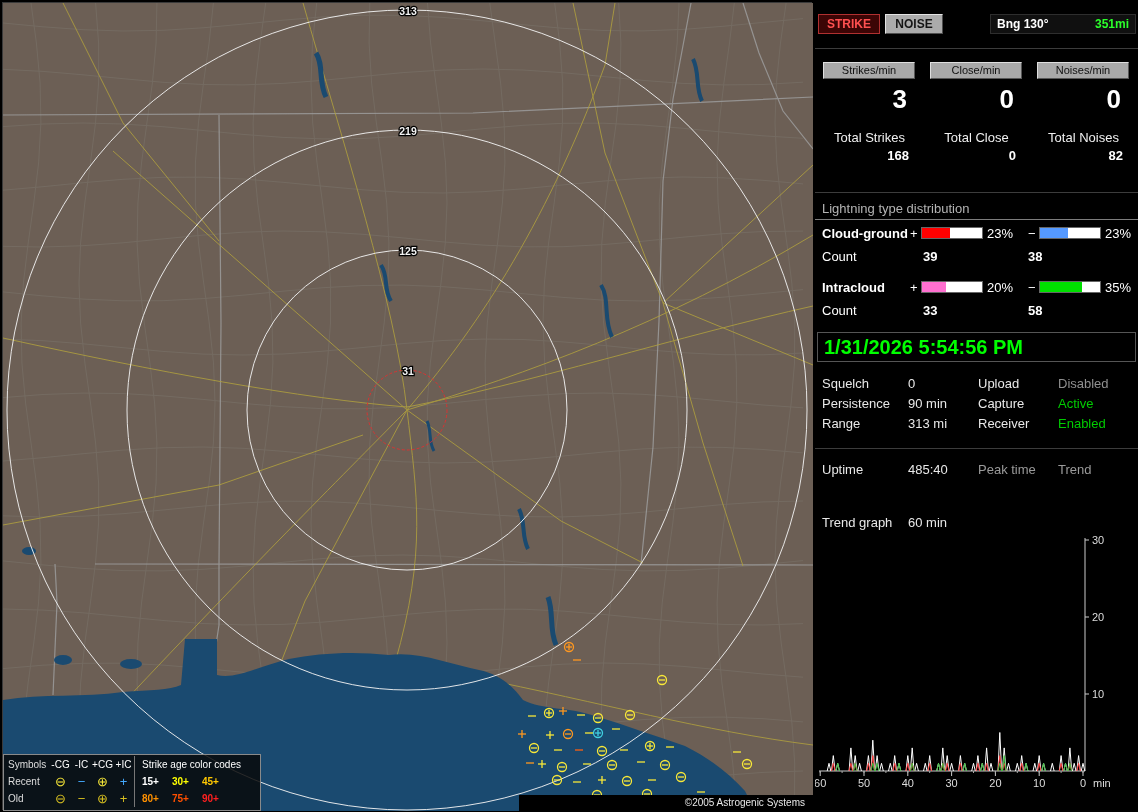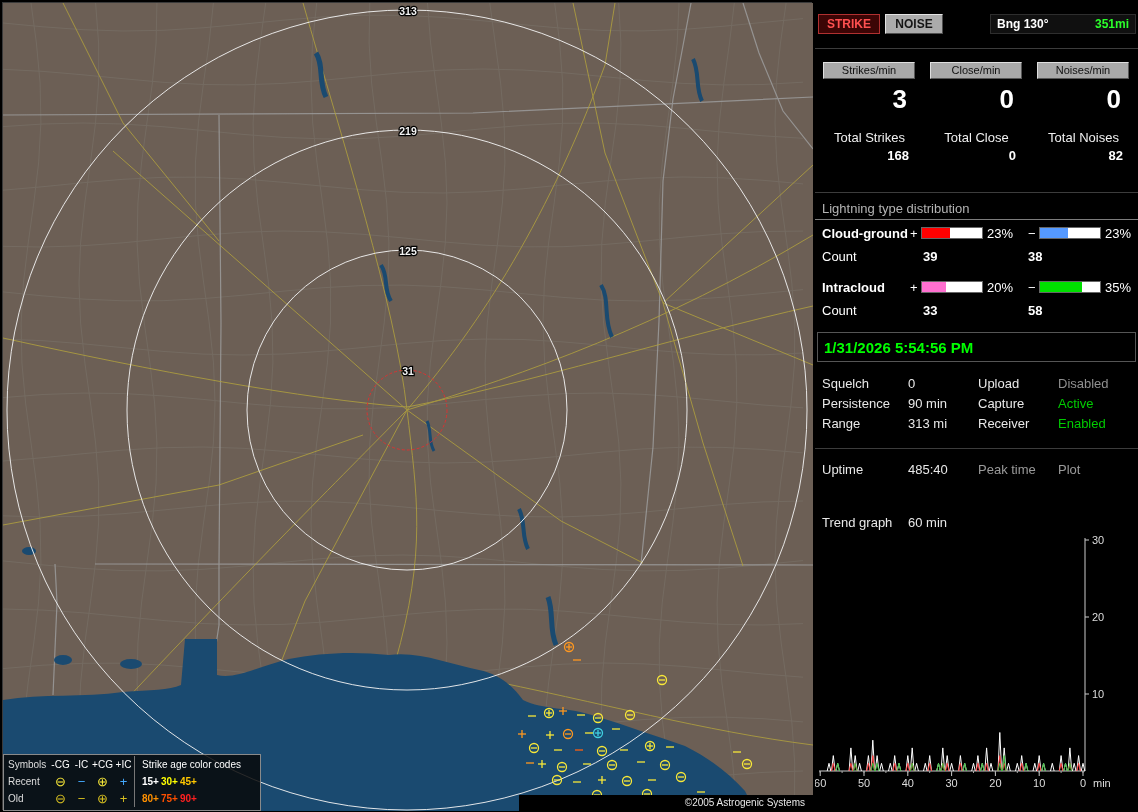--- a/index.html
+++ b/index.html
@@ -11,21 +11,21 @@
   #map{position:absolute;left:2px;top:2px;width:810px;height:808px;background:#6c5f55;border:1px solid #3a3a3a}
   #map-svg{position:absolute;left:0;top:0}
   #copyright-bar{position:absolute;left:516px;top:792px;width:294px;height:29px;background:#000;color:#e8e8e8;
     font-size:10px;text-align:right;padding:2px 8px 0 0;z-index:6}
   #legend{position:absolute;left:0px;top:751px;width:258px;height:57px;background:rgba(8,8,8,.85);
     border:1px solid #8a8a8a;font-size:10px;color:#eee;z-index:6;padding-top:1px}
   .lg-row{display:flex;align-items:center;height:17px}
   .lg-label{width:46px;padding-left:4px;color:#ddd}
   .lg-col{width:21px;text-align:center;color:#fff}
   .lg-sym{width:21px;text-align:center;font-size:13px;line-height:1}
-  .lg-ages{flex:1;border-left:1px solid #777;display:flex;height:100%;align-items:center;padding-left:7px;gap:2px}
+  .lg-ages{flex:1;border-left:1px solid #777;display:flex;height:100%;align-items:center;padding-left:7px;gap:13px}
   .lg-age{font-weight:bold}
   .lg-agehead{flex:1;border-left:1px solid #777;padding-left:7px;color:#fff;height:100%;display:flex;align-items:center}
 
   
   #panel{position:absolute;left:815px;top:0;width:323px;height:812px;background:#000;color:#e8e8e8;font-size:13px}
   .hline{position:absolute;left:0;width:323px;height:1px;background:#3c3c3c}
   .hline.bright{background:#7d7d7d}
 
   .tbtn{position:absolute;top:14px;height:20px;font-size:12px;font-weight:bold;text-align:center;line-height:18px;cursor:default}
   #strike-btn{left:3px;width:62px;background:#3c0505;color:#ff5050;border:1px solid #b03030}
@@ -43,21 +43,21 @@
   .prow{position:absolute;left:0;width:323px;height:18px}
   .d-label{position:absolute;left:7px;font-weight:bold;color:#fff}
   .d-sign{position:absolute;color:#fff}
   .d-bar{position:absolute;top:1px;width:62px;height:12px;background:#fff;border:1px solid #666;display:inline-block}
   .d-fill{display:block;height:100%}
   .d-pct{position:absolute;font-weight:normal;color:#fff}
   .c-label{position:absolute;left:7px;color:#fff}
   .c-val{position:absolute;font-weight:bold;color:#fff}
 
   #datetime-box{position:absolute;top:332px;left:2px;width:319px;height:30px;border:1px solid #555;
-    display:flex;align-items:center;padding-left:6px;font-size:15px;font-weight:bold}
+    display:flex;align-items:center;padding-left:6px;font-size:20px;font-weight:bold}
 
   .s1{position:absolute;left:7px}.s2{position:absolute;left:93px}.s3{position:absolute;left:163px}.s4{position:absolute;left:243px}
 
   #chart-svg{position:absolute;left:0;top:533px}
   text{font-family:"Liberation Sans",sans-serif}
 </style>
 </head>
 <body>
 
 <div id="window">
@@ -431,21 +431,21 @@
       <span class="s3">Receiver</span>
       <span class="s4" style="color: rgb(0, 204, 0);">Enabled</span>
     </div>
 
     <div class="hline" style="top:448px"></div>
 
     <div class="prow" style="top:462px">
       <span class="s1">Uptime</span>
       <span class="s2">485:40</span>
       <span class="s3" style="color: rgb(154, 154, 154);">Peak time</span>
-      <span class="s4" style="color: rgb(154, 154, 154);">Plot</span>
+      <span class="s4" style="color: rgb(154, 154, 154);">Trend</span>
     </div>
 
     <div class="prow" style="top:515px">
       <span class="s1">Trend graph</span>
       <span class="s2">60 min</span>
     </div>
 
     <svg id="chart-svg" width="324" height="270">
         <line x1="270" y1="5" x2="270" y2="238" stroke="#cccccc" stroke-width="1"></line>
         <line x1="4" y1="238" x2="270" y2="238" stroke="#cccccc" stroke-width="1"></line>

